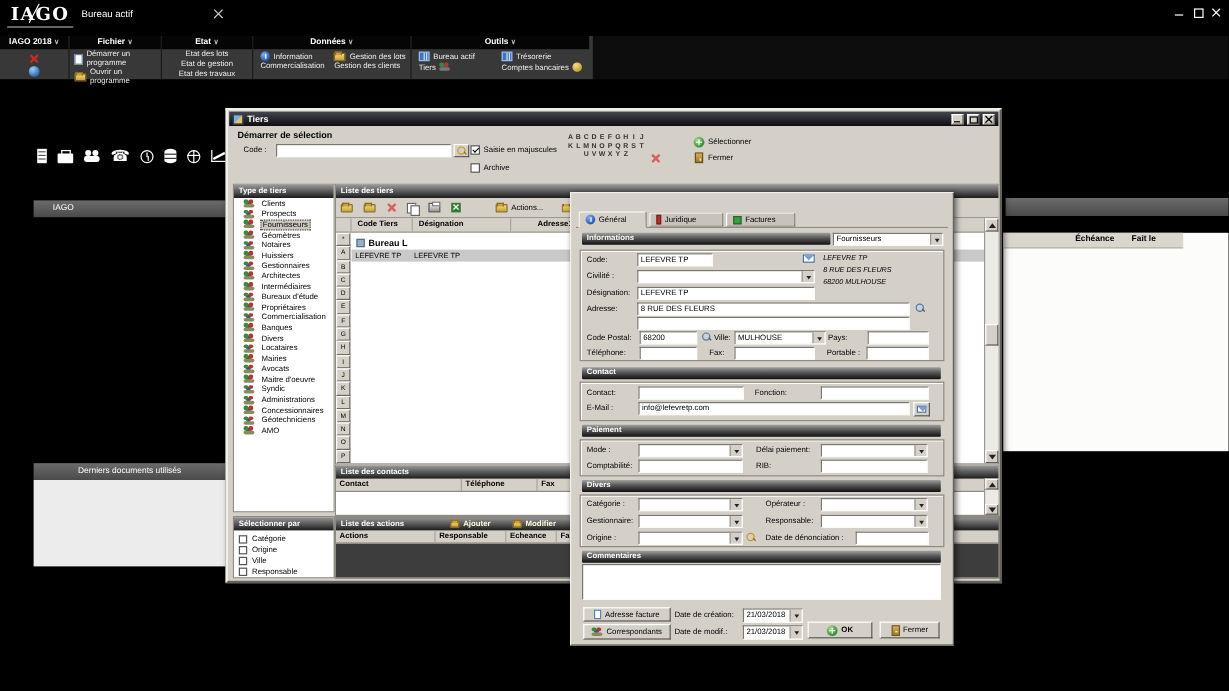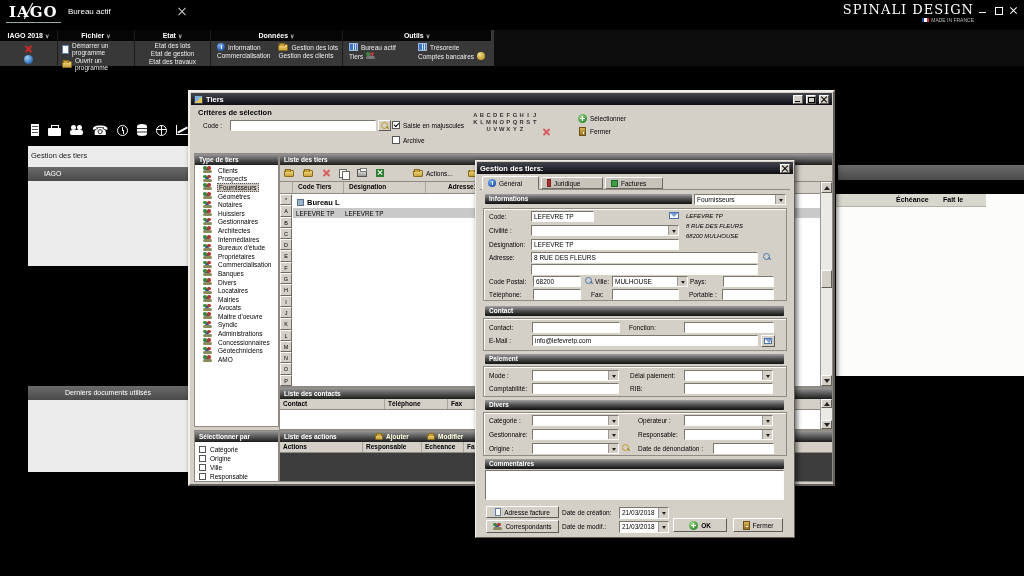--- a/index.html
+++ b/index.html
@@ -154,27 +154,20 @@
 <body>
 
 <div class="screen">
 
   <div class="topbar">
     <div class="logo">IAGO</div>
     <div class="ttab" style="left:68px;">
       <span>Bureau actif</span>
       <span class="x" style="margin-left:58px;"></span>
     </div>
-    <div class="brand">
-      <div class="bn">SPINALI DESIGN</div>
-      <div class="bs">
-          <span class="flag"></span>
-          <span>MADE IN FRANCE</span>
-        </div>
-    </div>
     <span class="wc wc-min" style="right:36px;"></span>
     <span class="wc wc-max" style="right:20px;"></span>
     <span class="wc wc-close" style="right:5px;"></span>
   </div>
 
   <div class="ribbon">
     <div class="rgroups">
       <div class="rgrp" style="width:58px;">
         <div class="rhead"><span>IAGO 2018</span><span class="chev">∨</span></div>
         <div class="rcol">
@@ -256,23 +249,20 @@
     <span class="wi wi-doc"></span>
     <span class="wi wi-case"></span>
     <span class="wi wi-ppl2"></span>
     <span class="wi wi-phone">☎</span>
     <span class="wi wi-clock"></span>
     <span class="wi wi-db"></span>
     <span class="wi wi-globe2"></span>
     <span class="wi wi-chart"></span>
   </div>
 
-  <div class="lp" style="left:28px;top:146px;width:160px;height:120px;">
-    <span class="lp-caption" style="left:3px;top:5px;">Gestion des tiers</span>
-  </div>
   <div class="dbar" style="left:28px;top:167px;width:160px;height:14px;padding-left:16px;">IAGO</div>
   <div class="dbar" style="left:28px;top:386px;width:160px;height:14px;text-align:center;">Derniers documents utilisés</div>
   <div class="lp" style="left:28px;top:400px;width:160px;height:72px;"></div>
 
   <div class="dbar" style="left:838px;top:165px;width:186px;height:15px;"></div>
   <div class="lp" style="left:836px;top:194px;width:188px;height:182px;background:#fcfcfa;">
     <div class="rt-head" style="left:0;top:0;width:150px;height:13px;">
       <span style="position:absolute;left:60px;top:2px;">Échéance</span>
       <span style="position:absolute;left:107px;top:2px;">Fait le</span>
     </div>
@@ -282,21 +272,21 @@
     <div class="wtitle">
       <span class="wico"></span>
       <span>Tiers</span>
       <span class="spacer"></span>
       <span class="wbtn b-min"></span>
       <span class="wbtn b-max"></span>
       <span class="wbtn b-close"></span>
     </div>
 
     <div>
-      <span class="flbl" style="left:8px;top:16px;font-weight:bold;font-size:7.5px;">Critères de sélection</span>
+      <span class="flbl" style="left:8px;top:16px;font-weight:bold;font-size:7.5px;">Démarrer de sélection</span>
       <span class="flbl" style="left:13px;top:30px;">Code :</span>
       <input class="txt" style="left: 40px; top: 28px; width: 146px;">
       <span class="btn" style="left:188px;top:28px;width:13px;height:11px;">
           <span class="mag"></span>
         </span>
       <span class="cb checked" style="left:202px;top:29px;"></span>
       <span class="flbl" style="left:213px;top:30px;">Saisie en majuscules</span>
       <span class="cb" style="left:202px;top:44px;"></span>
       <span class="flbl" style="left:213px;top:45px;">Archive</span>
       <div style="position:absolute;left:280px;top:20px;width:70px;display:flex;flex-wrap:wrap;justify-content:center;">
@@ -583,25 +573,20 @@
       <div class="colhead" style="position:absolute;left:0;top:11px;right:0;height:11px;">
         <span class="cc" style="width:83px;">Actions</span>
         <span class="cc" style="width:59px;">Responsable</span>
         <span class="cc" style="width:42px;">Echeance</span>
         <span class="cc" style="flex:1;border-right:none;">Fait le</span>
       </div>
     </div>
   </div>
 
   <div class="win" style="left:475px;top:160px;width:320px;height:378px;z-index:10;border-width:1px;">
-    <div class="wtitle" style="height:12px;">
-      <span>Gestion des tiers:</span>
-      <span class="spacer"></span>
-      <span class="wbtn b-close"></span>
-    </div>
 
     <div class="tab" style="left:6px;top:15px;width:57px;z-index:2;">
       <span class="ic ic-info"></span>
       <span>Général</span>
     </div>
     <div class="tab inactive" style="left:65px;width:62px;">
       <span class="jurbar"></span>
       <span>Juridique</span>
     </div>
     <div class="tab inactive" style="left:129px;width:58px;">

